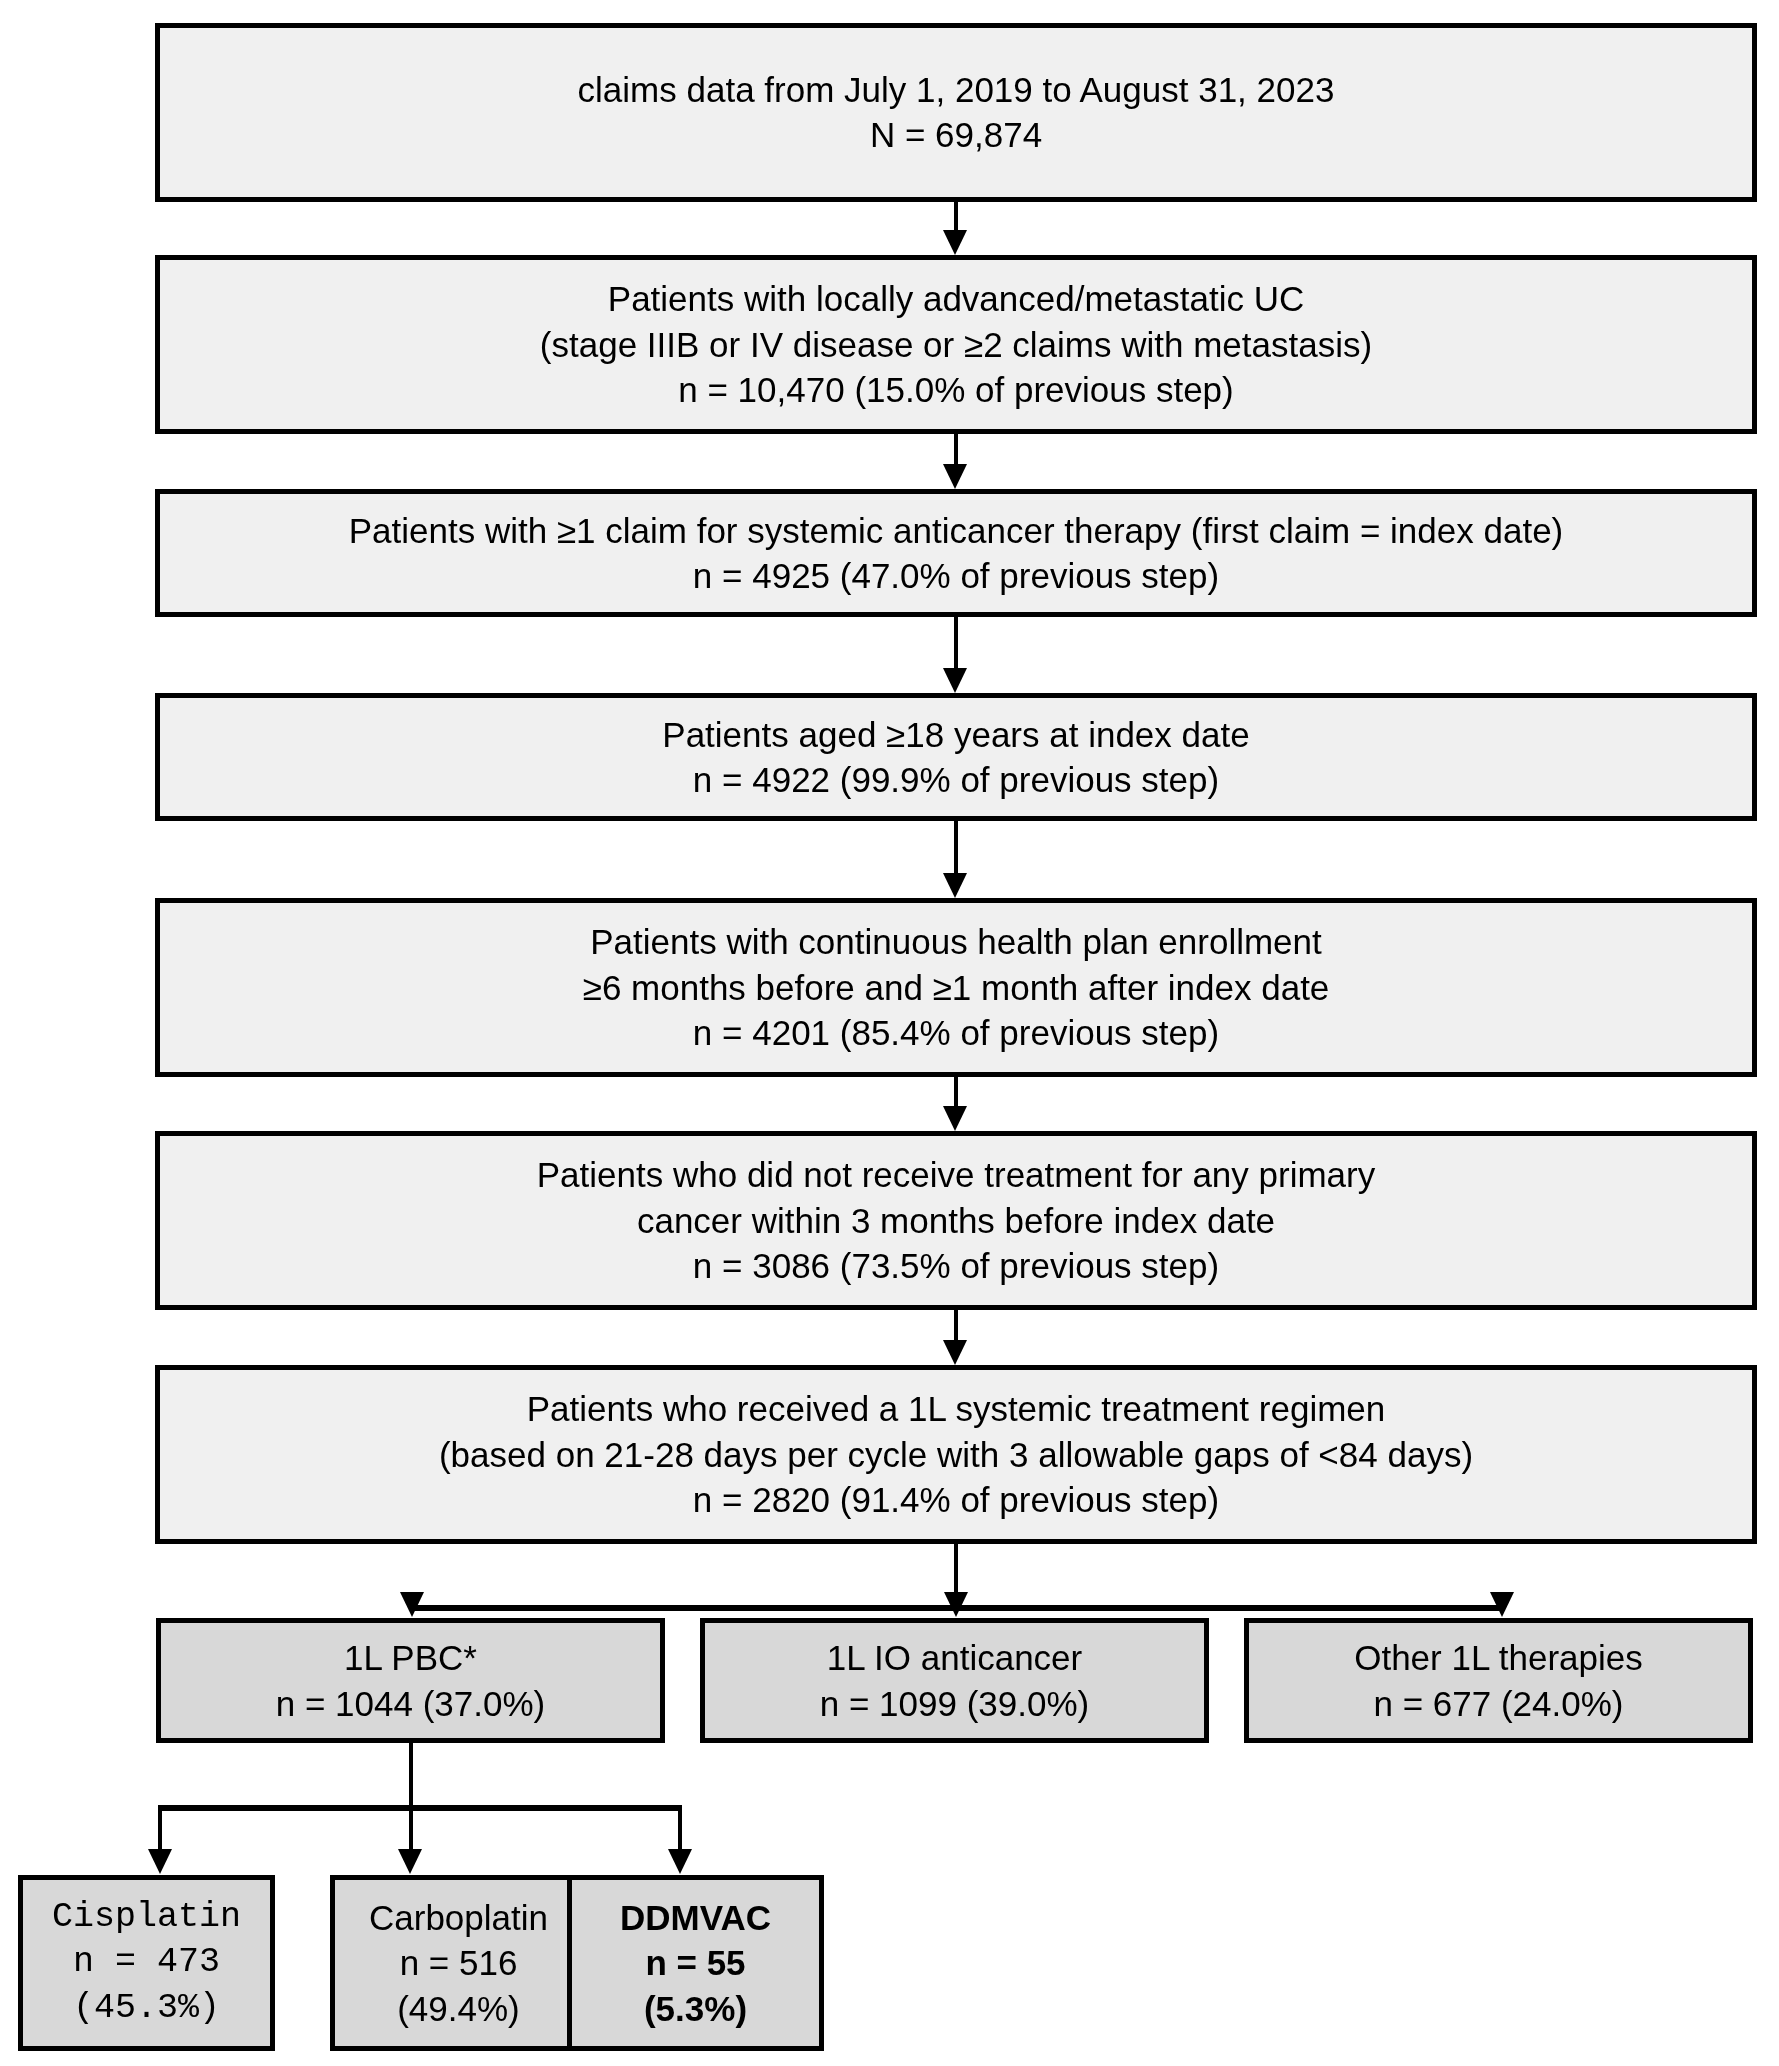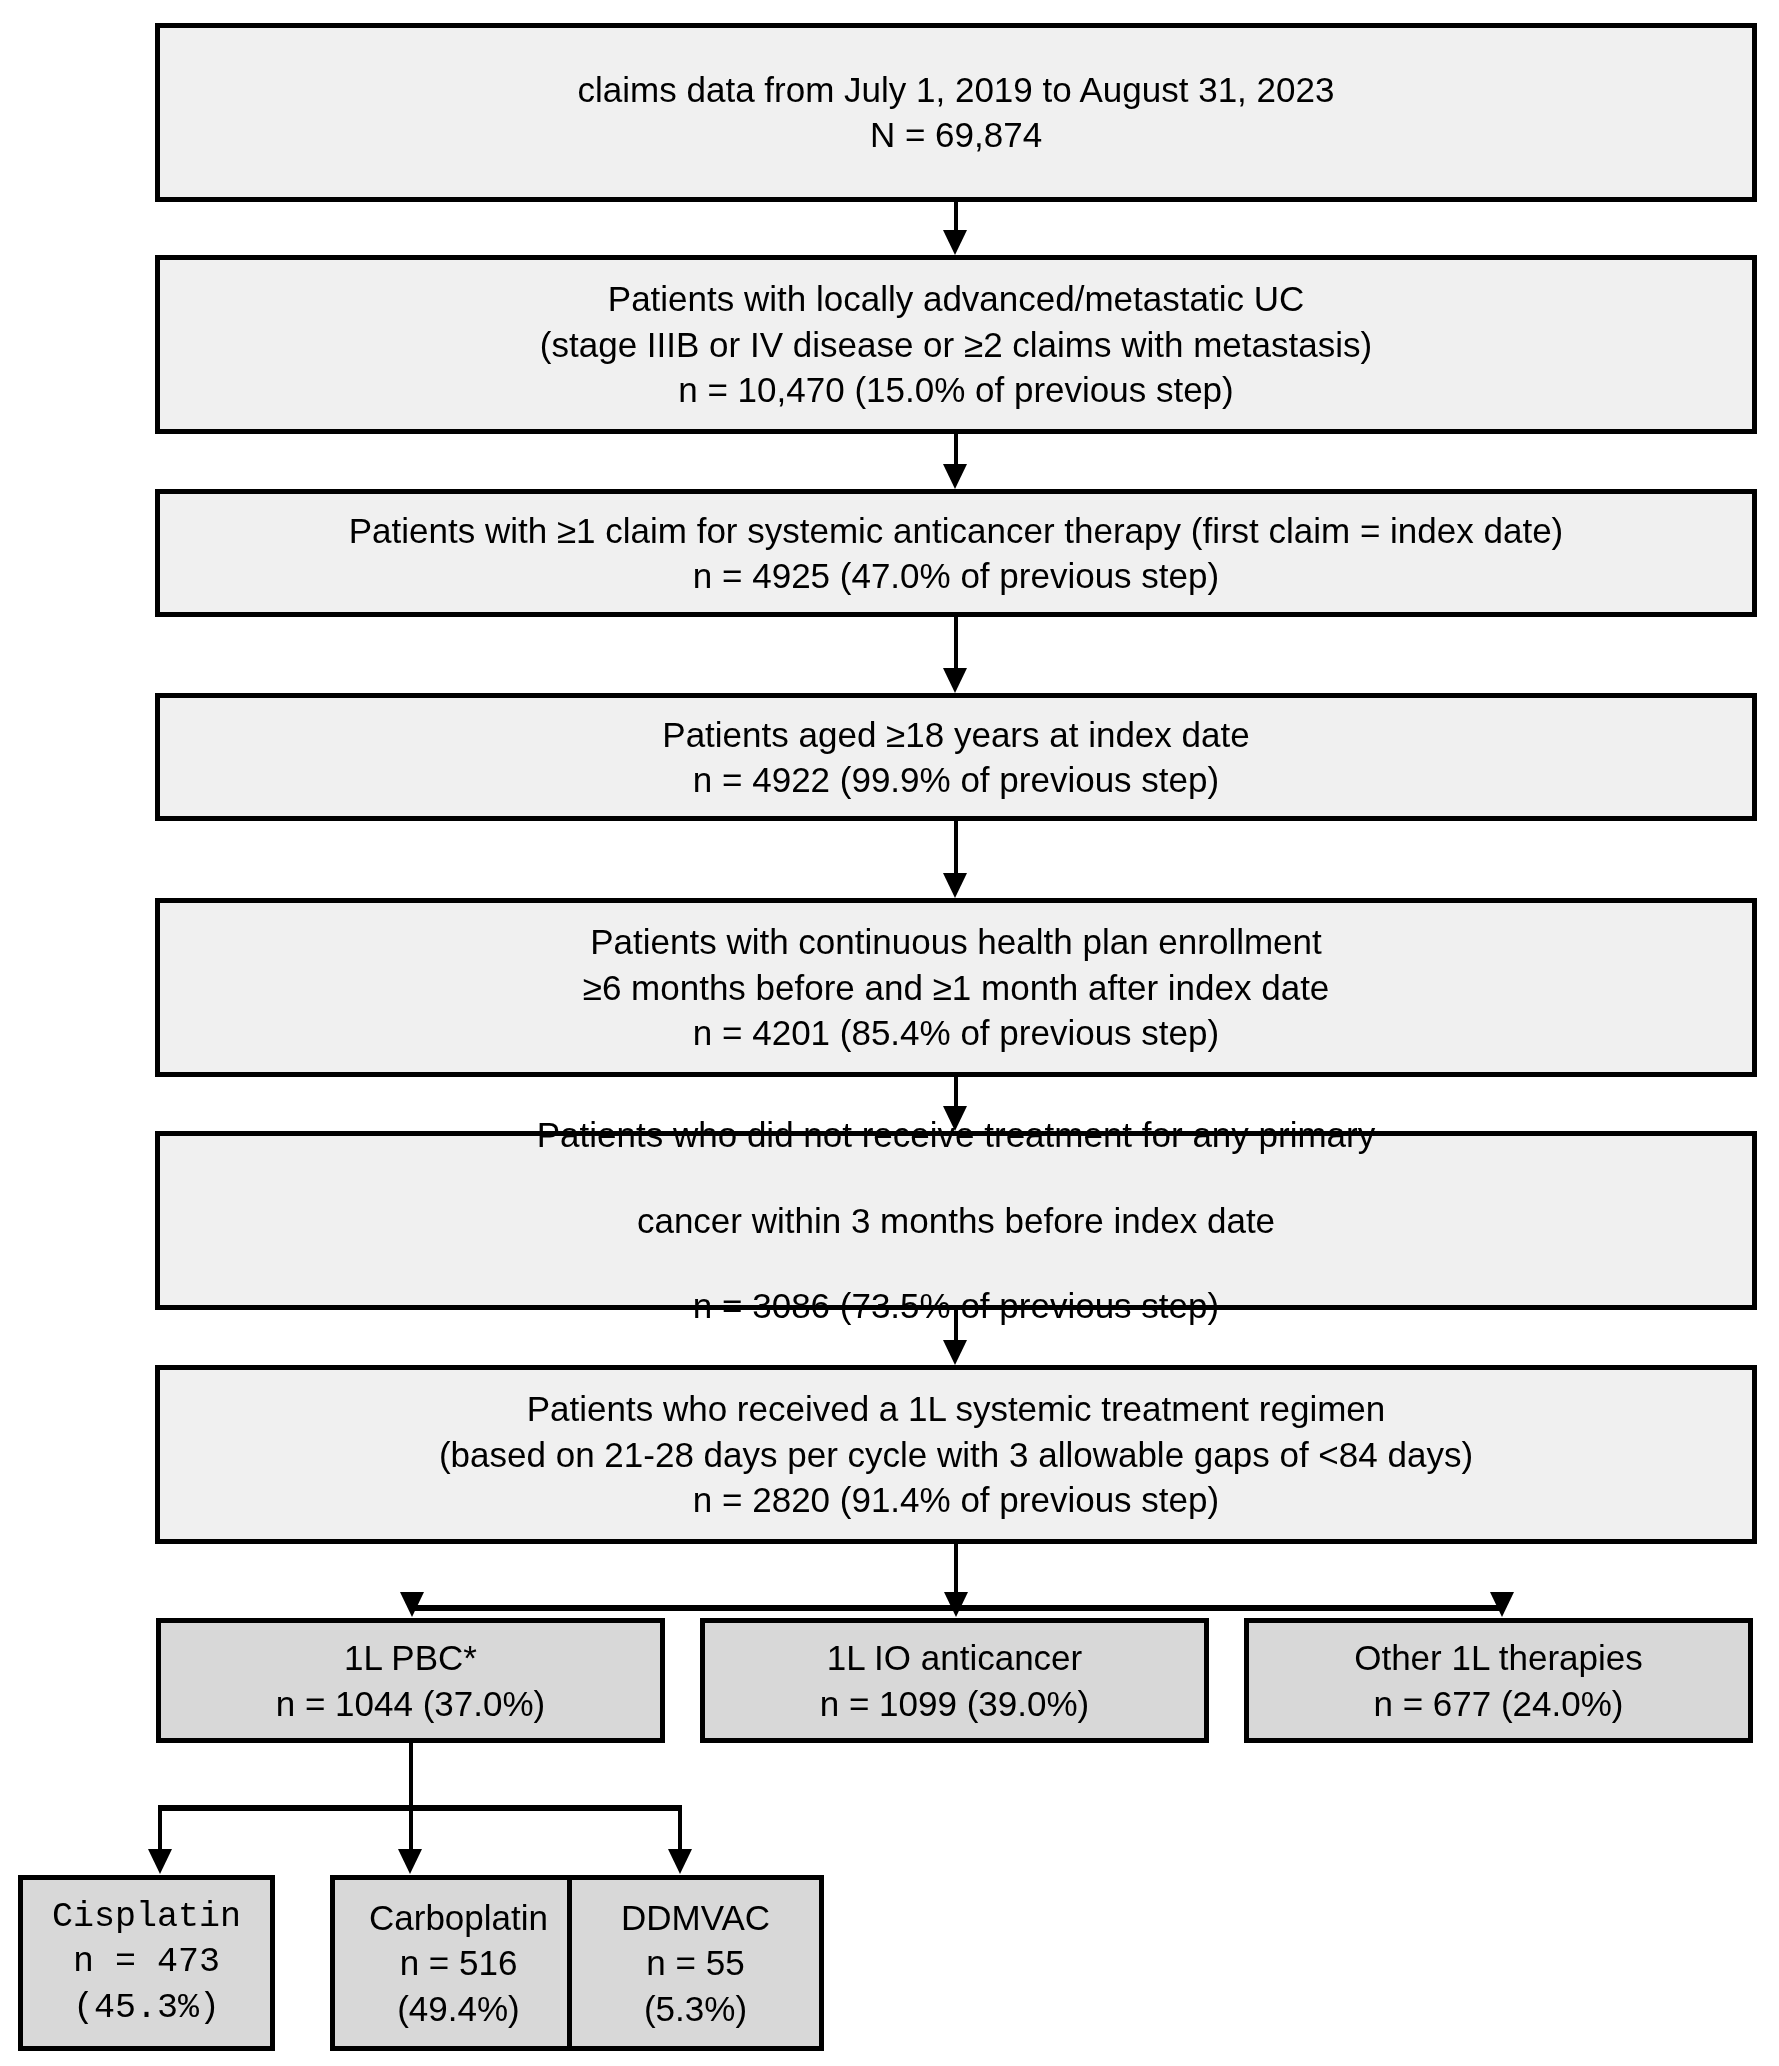--- a/index.html
+++ b/index.html
@@ -103,21 +103,21 @@
   <div class="arrowhead" style="left:943px; top:873px;"></div>
 
   <div class="node step" style="left:155px; top:898px; width:1602px; height:179px;">
     <span class="line">Patients with continuous health plan enrollment</span>
     <span class="line">≥6 months before and ≥1 month after index date</span>
     <span class="line">n = 4201 (85.4% of previous step)</span>
   </div>
   <div class="vline" style="left:954px; top:1076px; width:4.2px; height:31px;"></div>
   <div class="arrowhead" style="left:943px; top:1106px;"></div>
 
-  <div class="node step" style="left:155px; top:1131px; width:1602px; height:179px;gap:40px;">
+  <div class="node step" style="left:155px; top:1131px; width:1602px; height:179px;">
     <span class="line">Patients who did not receive treatment for any primary</span>
     <span class="line">cancer within 3 months before index date</span>
     <span class="line">n = 3086 (73.5% of previous step)</span>
   </div>
   <div class="vline" style="left:954px; top:1310px; width:4.2px; height:31px;"></div>
   <div class="arrowhead" style="left:943px; top:1340px;"></div>
 
   <div class="node step" style="left:155px; top:1365px; width:1602px; height:179px;">
     <span class="line">Patients who received a 1L systemic treatment regimen</span>
     <span class="line">(based on 21-28 days per cycle with 3 allowable gaps of &lt;84 days)</span>
@@ -160,21 +160,21 @@
     <span class="line">n = 473</span>
     <span class="line">(45.3%)</span>
   </div>
 
   <div class="node agent" style="left:294px; top:1875px; width:257px; height:176px;margin-left:36px;">
     <span class="line">Carboplatin</span>
     <span class="line">n = 516</span>
     <span class="line">(49.4%)</span>
   </div>
 
-  <div class="node agent" style="left:567px; top:1875px; width:257px; height:176px;">
+  <div class="node agent" style="left:567px; top:1875px; width:257px; height:176px;font-weight:bold;">
     <span class="line">DDMVAC</span>
     <span class="line">n = 55</span>
     <span class="line">(5.3%)</span>
   </div>
 
   <div class="arrowhead" style="left: 400px; top: 1592px;"></div>
   <div class="arrowhead" style="left: 944px; top: 1592px;"></div>
   <div class="arrowhead" style="left: 1490px; top: 1592px;"></div>
 
   <div class="arrowhead" style="left: 148px; top: 1849px;"></div>

